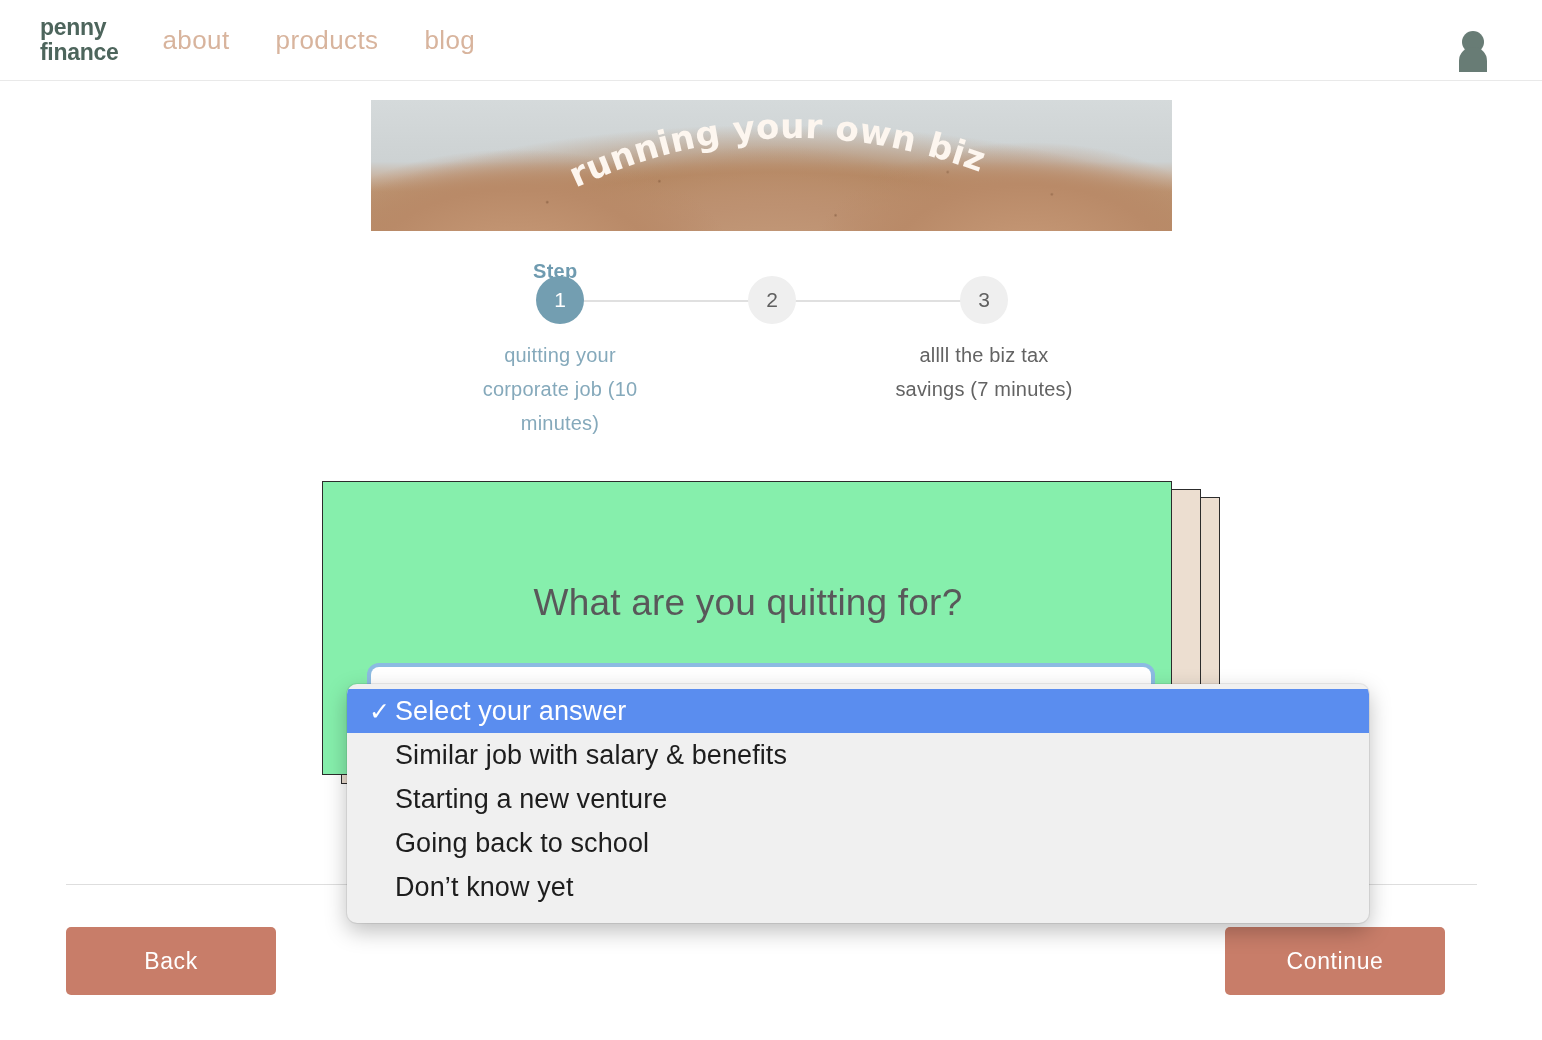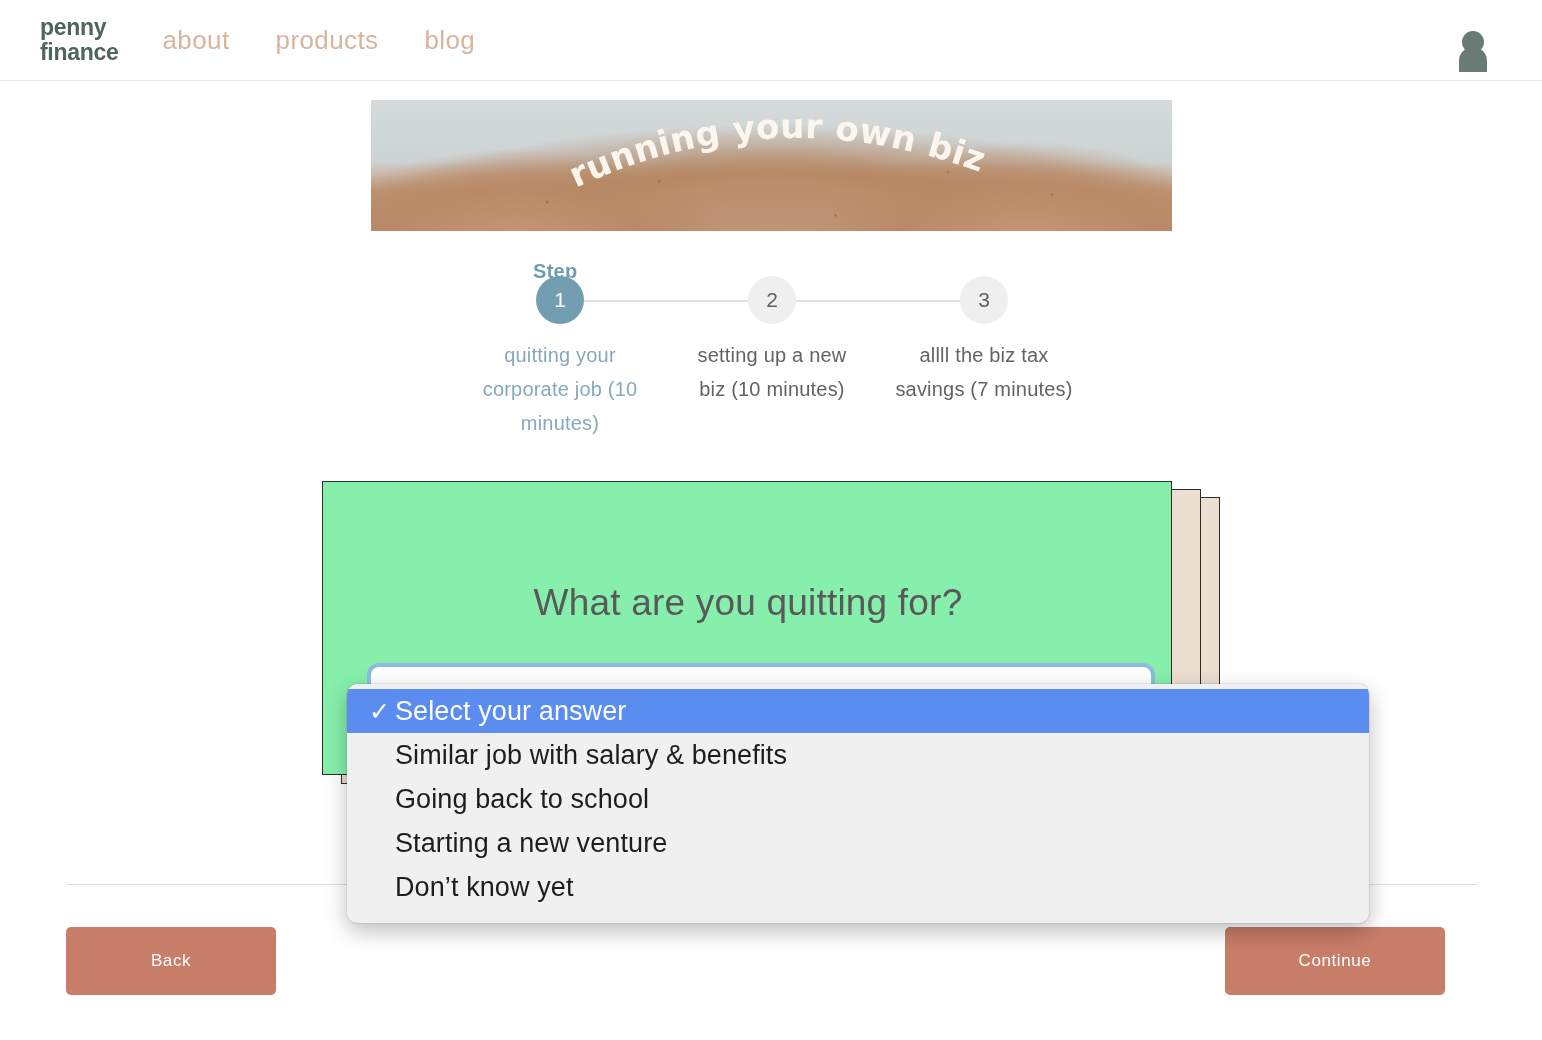--- a/index.html
+++ b/index.html
@@ -180,21 +180,21 @@
     width: 1411px; height: 1px; background: #dedede;
   }
   .btn {
     position: absolute;
     height: 68px;
     background: #c87d69;
     color: #ffffff;
     border: none;
     border-radius: 5px;
     font-family: "Liberation Sans", sans-serif;
-    font-size: 17px;
+    font-size: 23px;
     letter-spacing: .6px;
     cursor: pointer;
   }
   .btn-back { left: 66px; top: 927px; width: 210px; }
   .btn-continue { left: 1225px; top: 927px; width: 220px; }
 </style>
 </head>
 <body>
 
 <div class="page">
@@ -231,21 +231,20 @@
     <div class="step-label">Step</div>
     <div class="track"></div>
 
     <div class="step step-1">
       <div class="circle active">1</div>
       <div class="step-text active">quitting your corporate job (10 minutes)</div>
     </div>
 
     <div class="step step-2">
       <div class="circle inactive">2</div>
-      <div class="step-text inactive">setting up a new biz (10 minutes)</div>
     </div>
 
     <div class="step step-3">
       <div class="circle inactive">3</div>
       <div class="step-text inactive">allll the biz tax savings (7 minutes)</div>
     </div>
   </div>
 
   <div class="card-stack">
     <div class="card-back card-back-2"></div>
@@ -260,25 +259,25 @@
     <div class="option selected">
       <span class="check">✓</span>
       <span>Select your answer</span>
     </div>
     <div class="option">
       <span class="check">✓</span>
       <span>Similar job with salary &amp; benefits</span>
     </div>
     <div class="option">
       <span class="check">✓</span>
+      <span>Starting a new venture</span>
+    </div>
+    <div class="option">
+      <span class="check">✓</span>
       <span>Going back to school</span>
-    </div>
-    <div class="option">
-      <span class="check">✓</span>
-      <span>Starting a new venture</span>
     </div>
     <div class="option">
       <span class="check">✓</span>
       <span>Don’t know yet</span>
     </div>
   </div>
 
   <div class="divider"></div>
   <button class="btn btn-back">Back</button>
   <button class="btn btn-continue">Continue</button>

